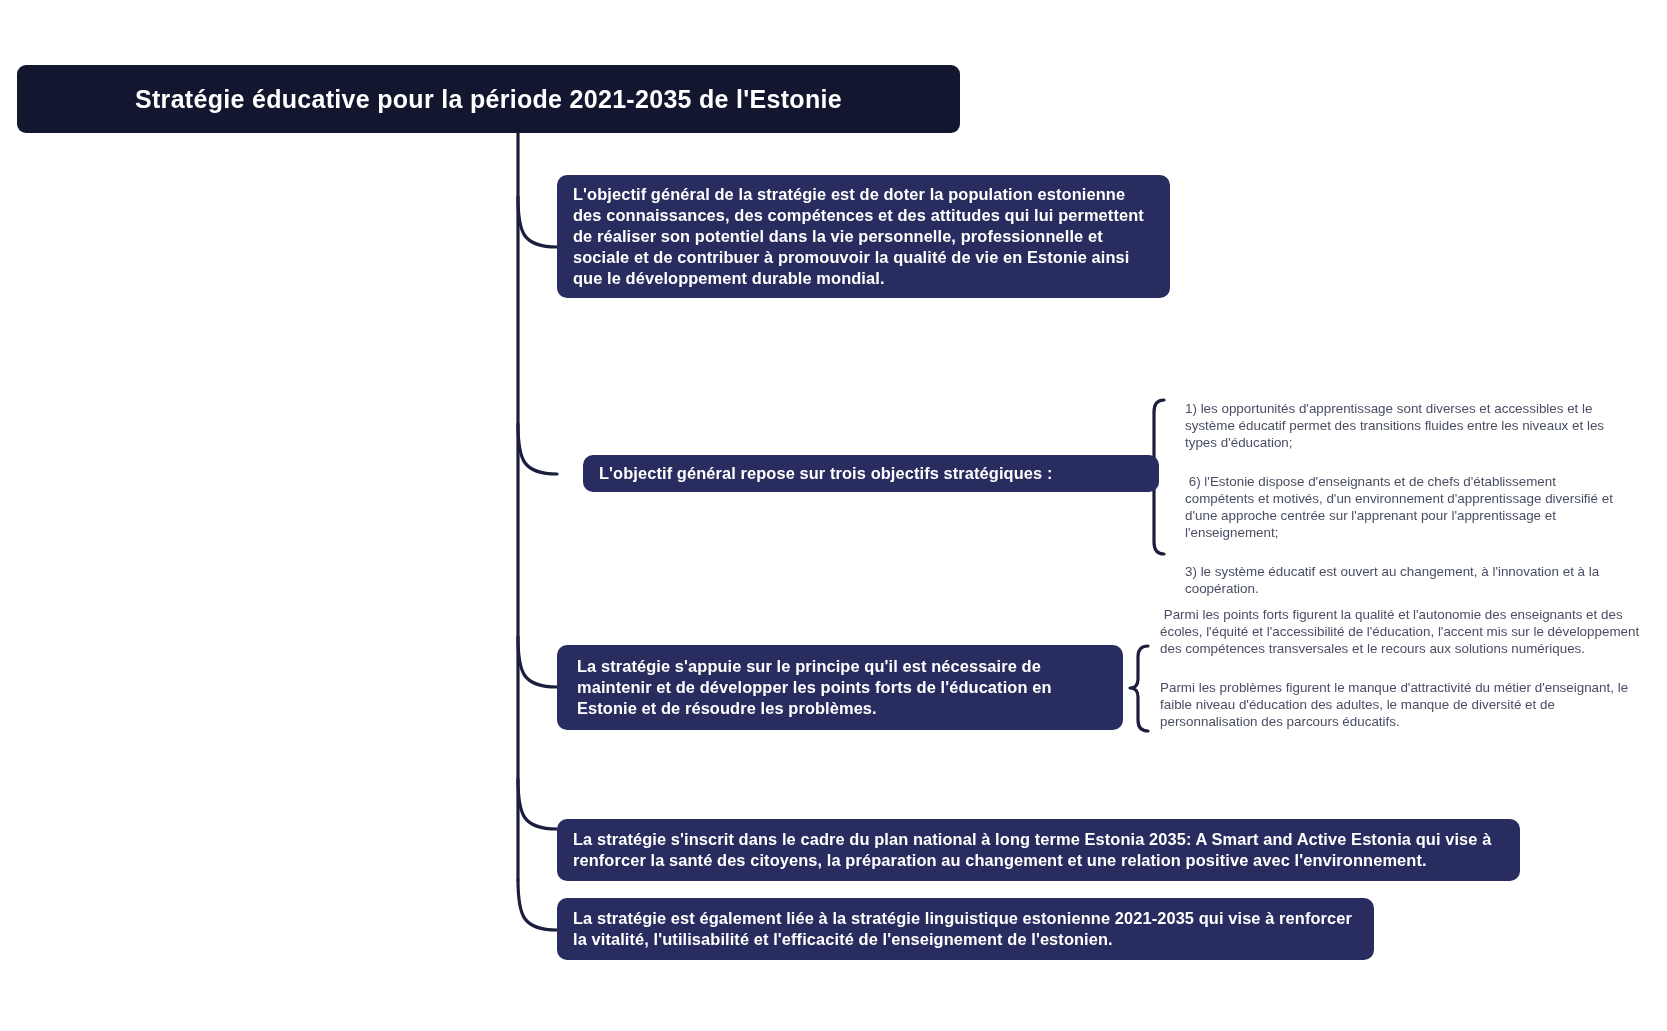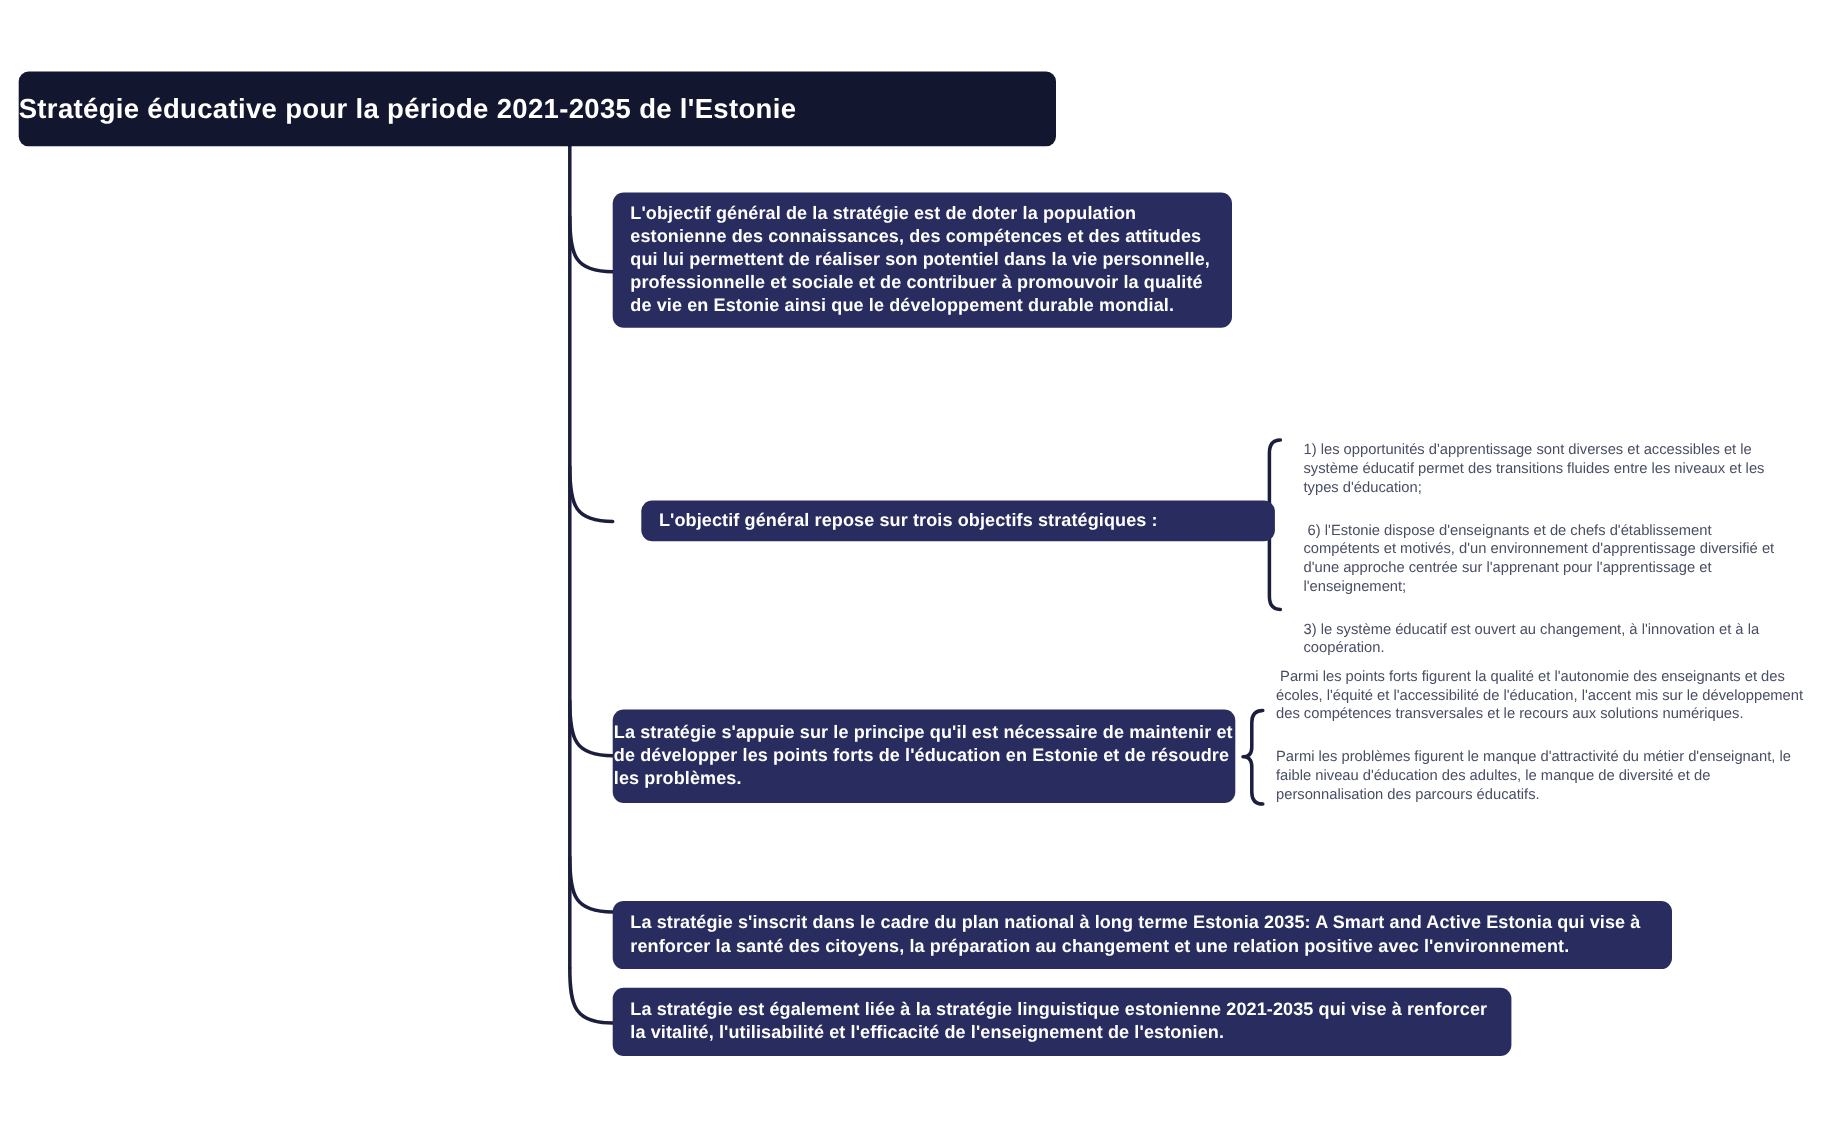--- a/index.html
+++ b/index.html
@@ -28,37 +28,37 @@
     stroke-width:3.2;
     fill:none;
     stroke-linecap:round;
     stroke-linejoin:round;
   }
   .root-node{
     position:absolute;
     left:17px;top:65px;width:943px;height:68px;
     background:var(--title-bg);
     border-radius:9px;
-    display:flex;align-items:center;justify-content:flex-start;
+    display:flex;align-items:center;justify-content:center;
     color:var(--node-text);
     font-size:25px;font-weight:bold;letter-spacing:.3px;
   }
   .node{
     position:absolute;
     background:var(--node-bg);
     border-radius:10px;
     color:var(--node-text);
     font-weight:bold;
     font-size:16.4px;
     line-height:21px;
     letter-spacing:.1px;
   }
-  .node-1{left:557px;top:175px;width:563px;padding:9px 16px;}
+  .node-1{left:557px;top:175px;width:613px;padding:9px 16px;}
   .node-2{left:583px;top:455px;width:576px;padding:8px 16px;}
-  .node-3{left:557px;top:645px;width:566px;padding:11px 1px;}
+  .node-3{left:557px;top:645px;width:566px;padding:11px 20px;}
   .node-4{left:557px;top:798px;width:963px;padding:10px 16px;margin-top:21px;}
   .node-5{left:557px;top:898px;width:817px;padding:10px 16px;}
   .annotation-block{
     position:absolute;
     color:var(--annotation-text);
     font-size:13.4px;
     line-height:17px;
   }
   .annotation-block-1{left:1185px;top:376px;width:436px;margin-top:24px;}
   .annotation-block-2{left:1160px;top:606px;width:480px;}

